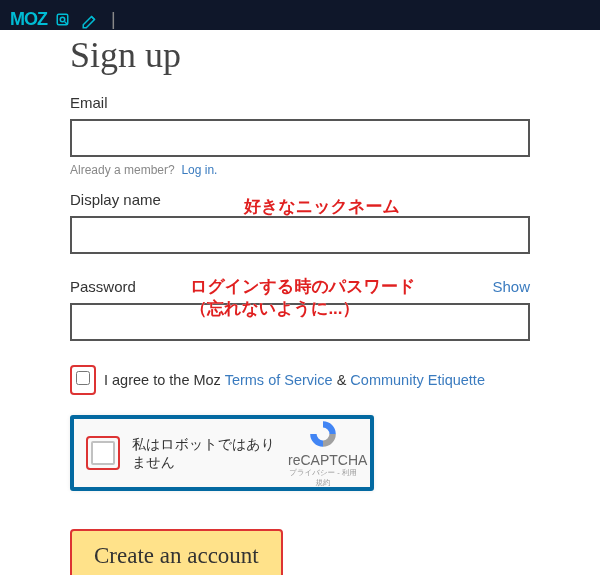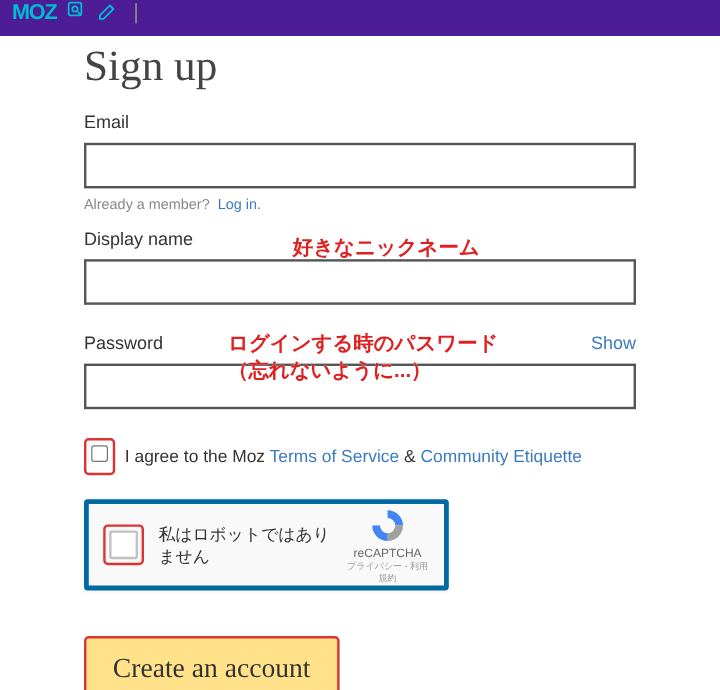--- a/index.html
+++ b/index.html
@@ -1,17 +1,17 @@
 <!DOCTYPE html>
 <html><head>
 <meta charset="utf-8">
 <style>
 * { box-sizing: border-box; margin: 0; padding: 0; }
 body { font-family: -apple-system, BlinkMacSystemFont, "Segoe UI", Helvetica, Arial, sans-serif; background: #fff; width: 600px; height: 575px; overflow: hidden; position: relative; }
-.topbar { background: #4c1d95; height: 30px; display: flex; align-items: flex-start; padding: 0 10px; gap: 8px; }
+.topbar { background: #0f172a; height: 30px; display: flex; align-items: flex-end; padding: 0 10px; gap: 8px; }
 .logo { color: #00bcd4; font-weight: 900; font-size: 18px; letter-spacing: -1px; }
 .topbar-icon { color: #00bcd4; width: 18px; height: 18px; display: inline-flex; align-items: center; justify-content: center; }
 .content { padding: 0 70px 0 70px; position: relative; }
 .title { font-size: 36px; color: #444; font-weight: 400; margin-top: 4px; margin-bottom: 18px; font-family: Georgia, serif; }
 .field-group { margin-bottom: 8px; position: relative; }
 .label { font-size: 15px; color: #333; margin-bottom: 8px; display: block; }
 .input { width: 100%; height: 38px; border: 2px solid #555; background: #fff; padding: 0 8px; font-size: 14px; }
 .hint { font-size: 12px; color: #888; margin-top: 6px; margin-bottom: 14px; }
 .hint a { color: #3a7bbf; text-decoration: none; }
 .password-row { display: flex; align-items: center; justify-content: space-between; }
@@ -20,21 +20,21 @@
 .checkbox-wrap { border: 2px solid #d33; padding: 4px; margin-right: 8px; border-radius: 4px; }
 .checkbox { width: 14px; height: 14px; }
 .agree-text { font-size: 14.5px; color: #333; }
 .agree-text a { color: #3a7bbf; text-decoration: none; }
 .recaptcha { border: 4px solid #0369a1; width: 304px; height: 76px; display: flex; align-items: center; padding: 10px 12px; background: #f9f9f9; border-radius: 3px; box-shadow: 0 0 4px rgba(0,0,0,0.08); }
 .recaptcha-check-wrap { border: 2px solid #d33; padding: 3px; margin-right: 12px; border-radius: 4px; }
 .recaptcha-check { width: 24px; height: 24px; border: 2px solid #c1c1c1; background: #fff; border-radius: 2px; }
 .recaptcha-label { font-size: 14px; color: #333; flex: 1; line-height: 1.3; }
 .recaptcha-logo { text-align: center; width: 70px; }
 .recaptcha-logo-icon { width: 32px; height: 32px; margin: 0 auto 2px; }
-.recaptcha-brand { font-size: 10px; color: #666; }
+.recaptcha-brand { font-size: 14px; color: #666; }
 .recaptcha-terms { font-size: 7.5px; color: #999; }
 .submit-wrap { margin-top: 38px; border: 2px solid #d33; padding: 4px; display: inline-block; border-radius: 4px; background: #ffe28a; }
 .submit-btn { background: #ffe28a; border: none; padding: 8px 18px; font-size: 23px; color: #333; font-family: Georgia, serif; cursor: pointer; }
 .anno { position: absolute; color: #e02020; font-weight: bold; font-size: 17px; text-shadow: 0 0 1px #fff; pointer-events: none; line-height: 1.3; }
 </style>
 </head>
 <body>
 
 <div class="topbar">
   <span class="logo">MOZ</span>

